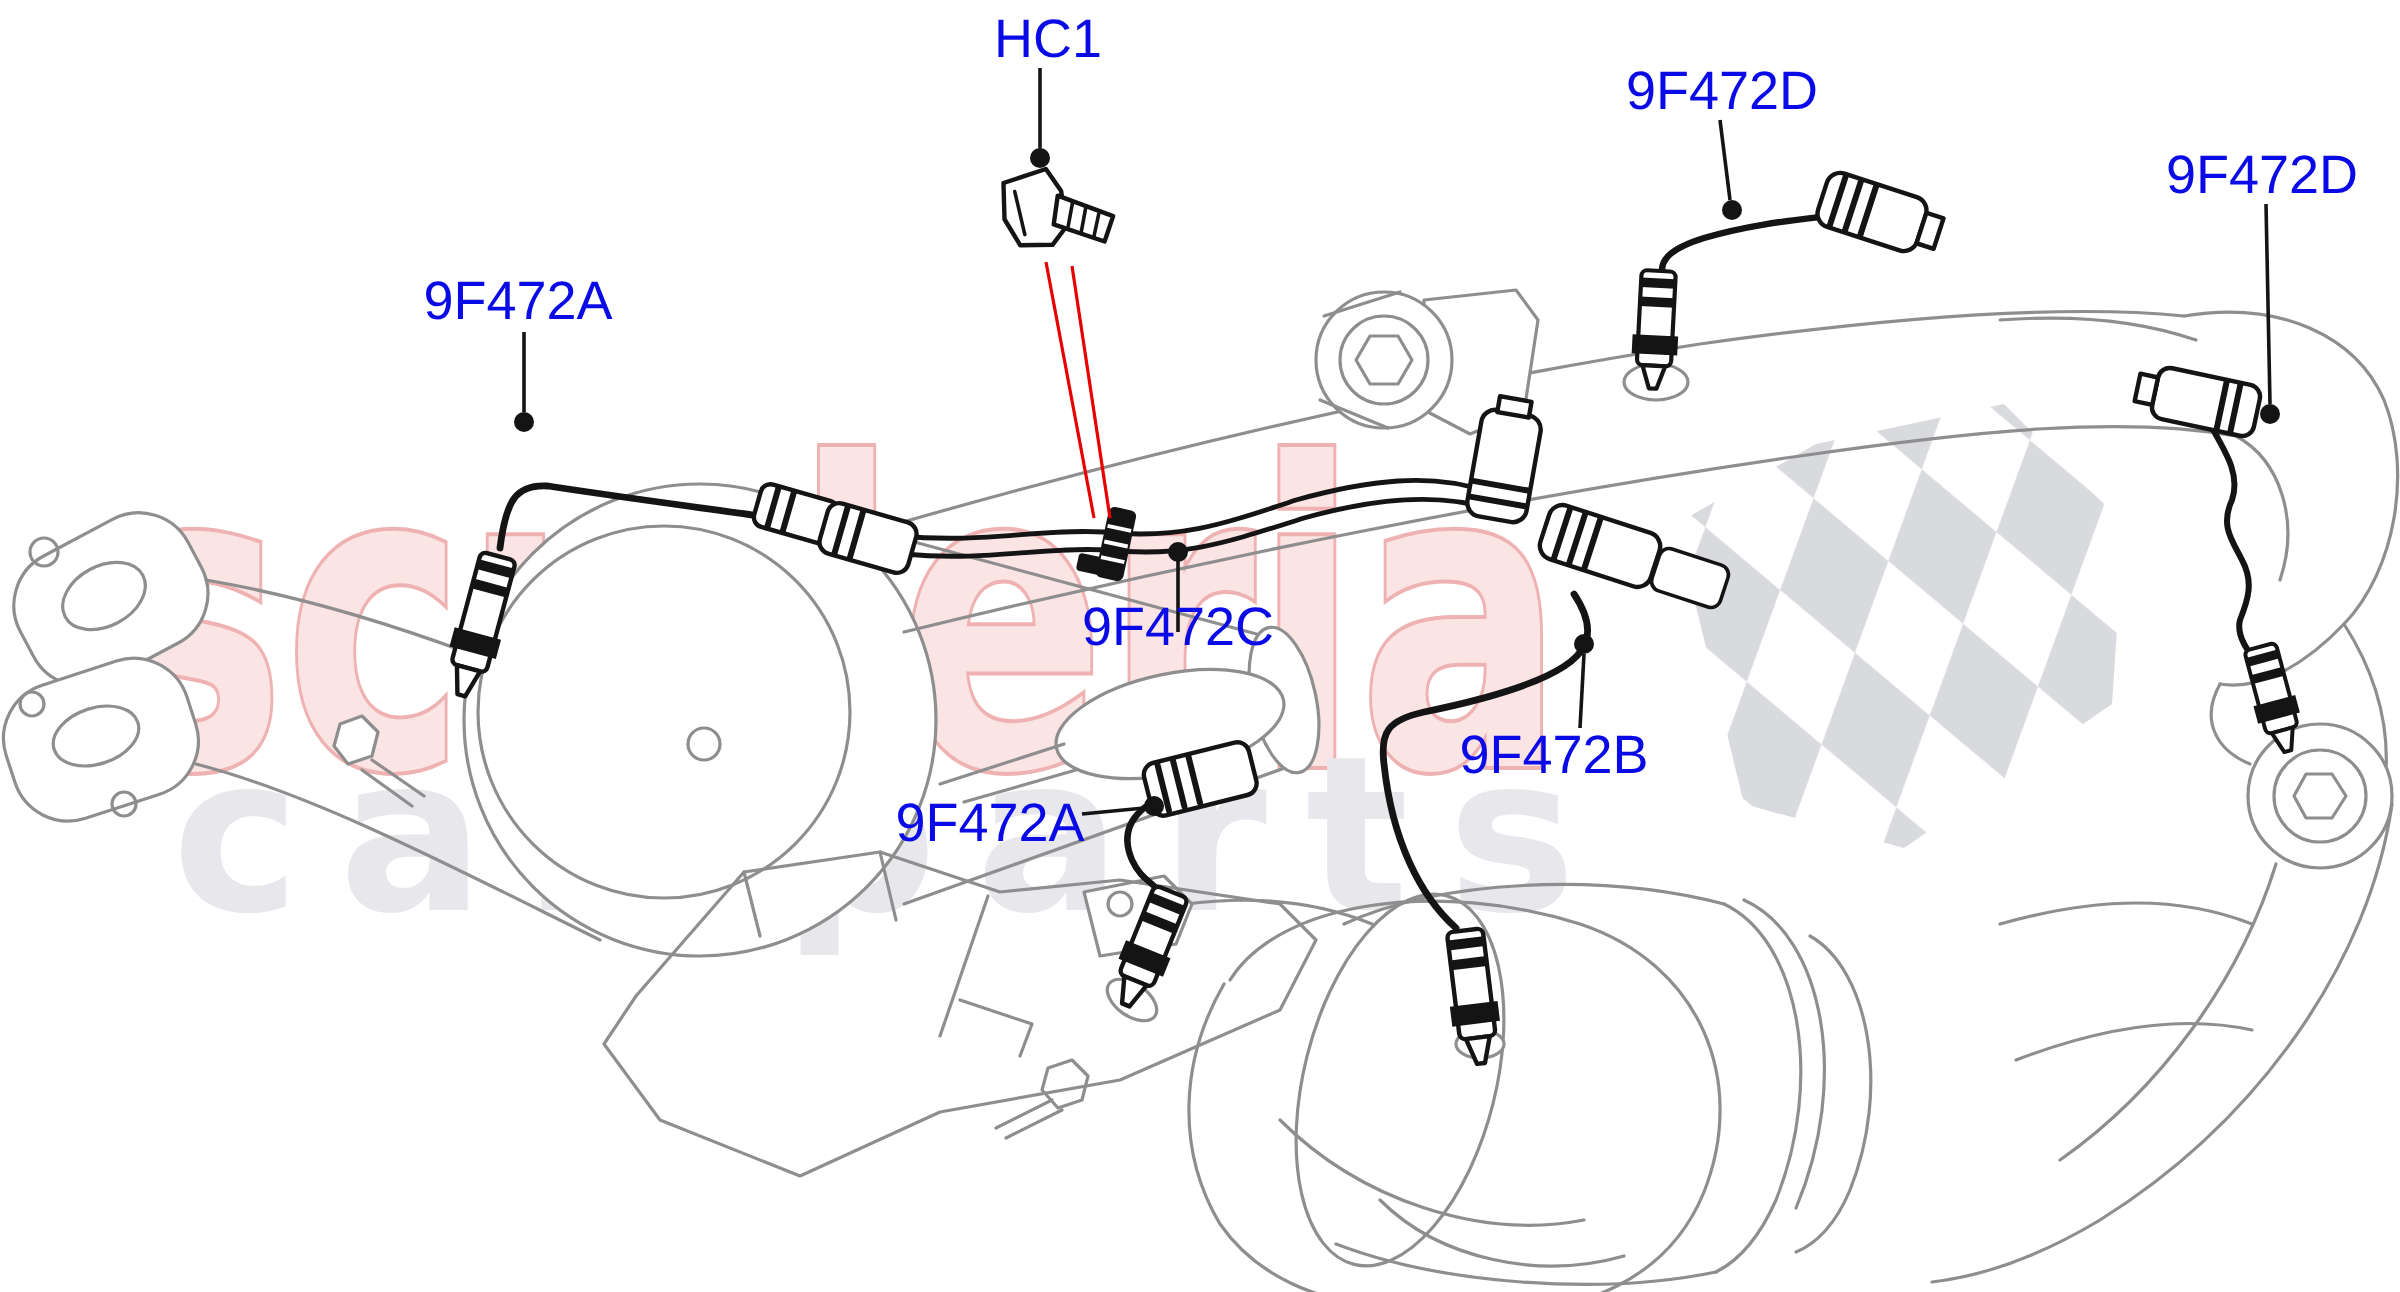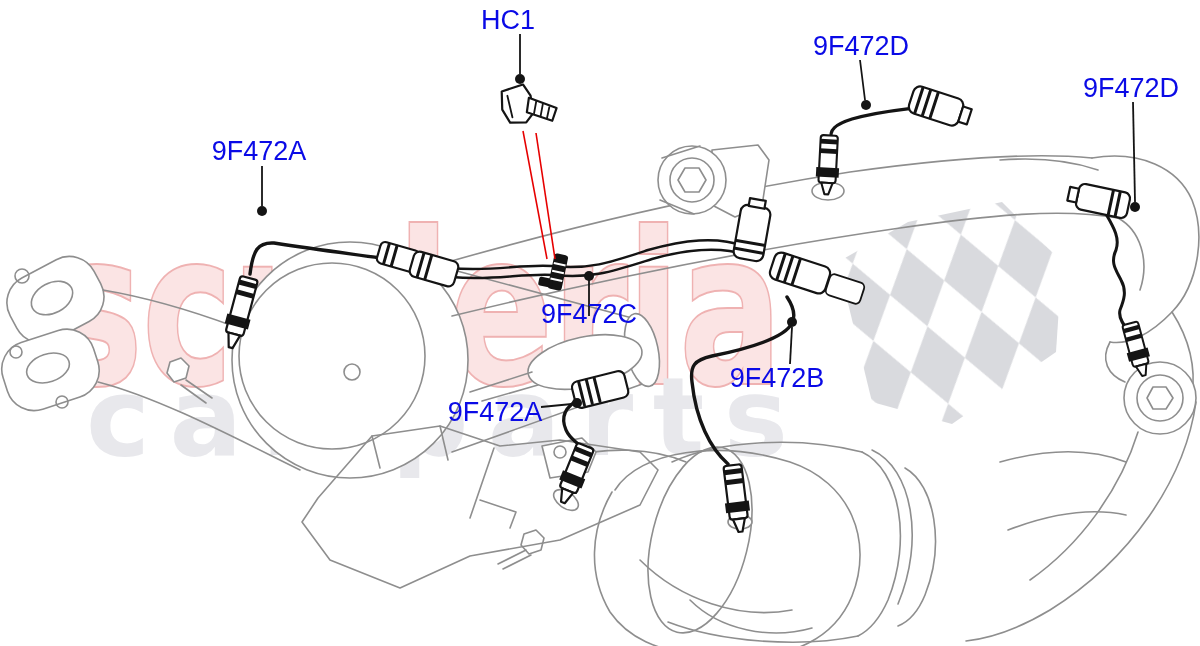--- a/index.html
+++ b/index.html
@@ -277,21 +277,21 @@
       <circle class="dot" cx="589" cy="276" r="5"></circle>
 
       <line class="leader" x1="790" y1="364" x2="792" y2="327"></line>
       <circle class="dot" cx="792" cy="322" r="5"></circle>
 
       <line class="leader" x1="541" y1="407" x2="572" y2="404"></line>
       <circle class="dot" cx="577" cy="403" r="5"></circle>
     </g>
   </svg>
 
-  <div class="part-label" style="left:508px;top:20px">HC1</div>
+  <div class="part-label" style="left:524px;top:20px">HC1</div>
 
   <div class="part-label" style="left:259px;top:151px">9F472A</div>
 
   <div class="part-label" style="left:861px;top:46px">9F472D</div>
 
   <div class="part-label" style="left:1131px;top:88px">9F472D</div>
 
   <div class="part-label" style="left:589px;top:314px">9F472C</div>
 
   <div class="part-label" style="left:777px;top:378px">9F472B</div>

